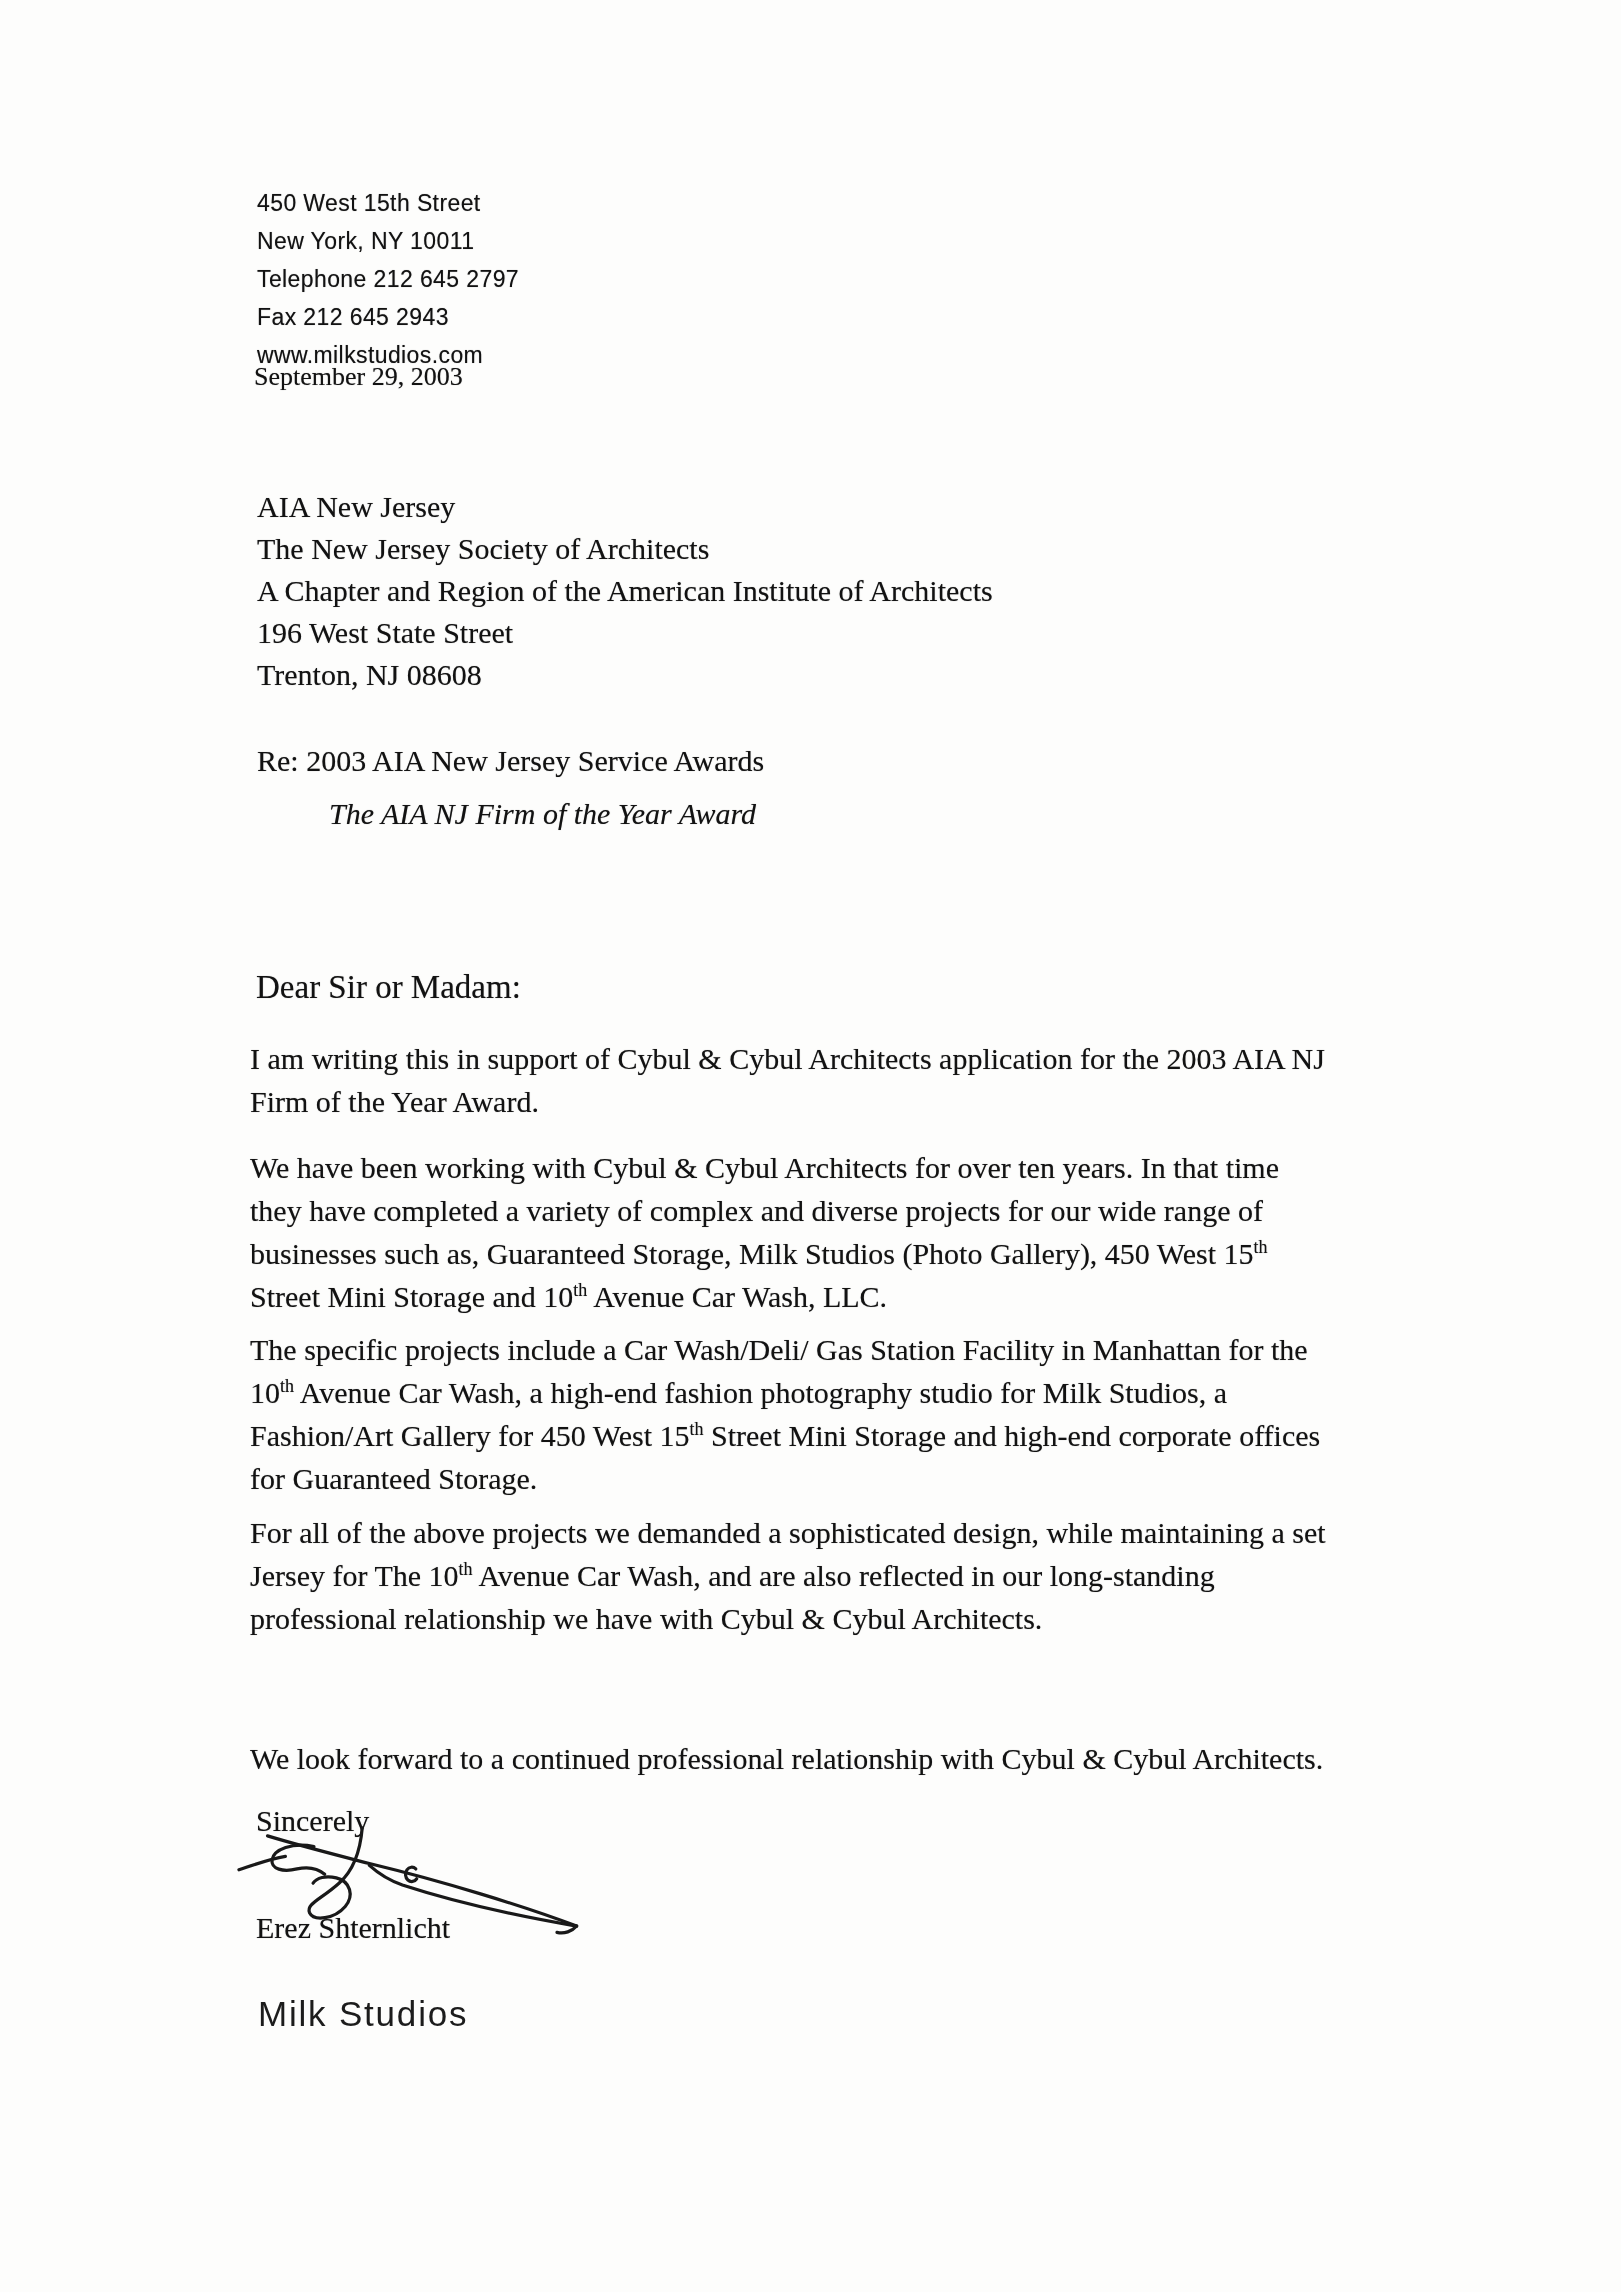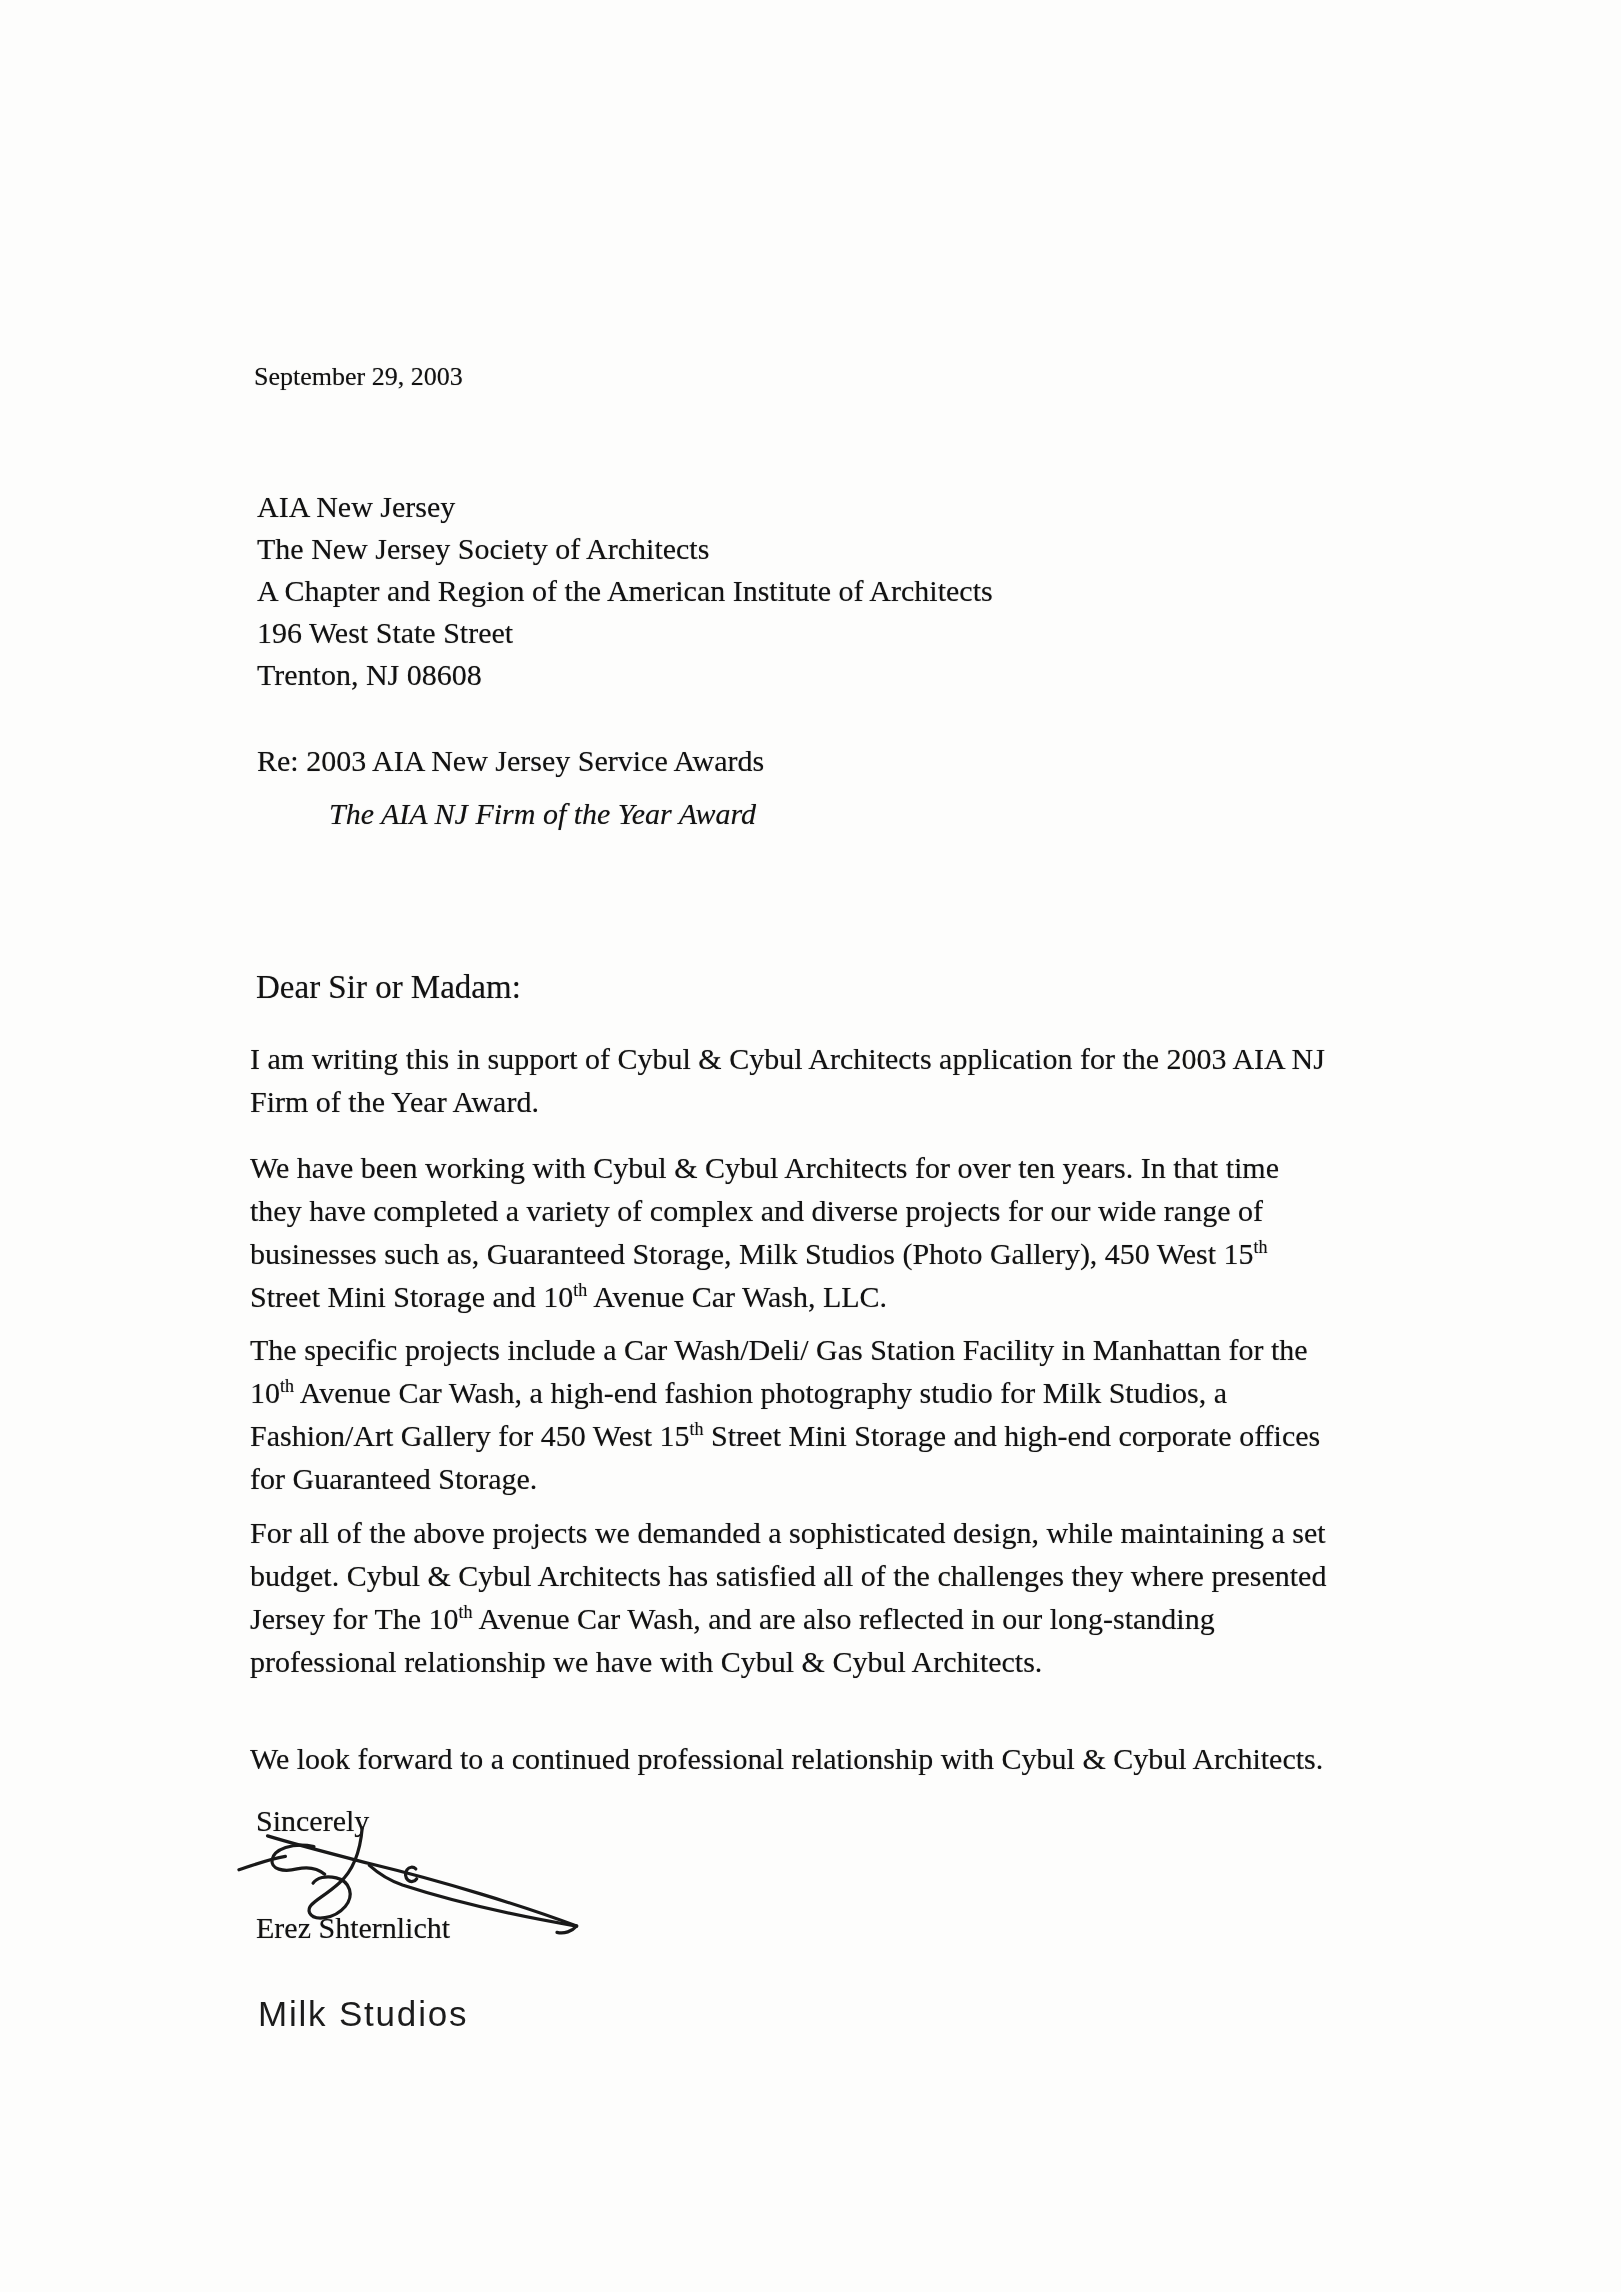--- a/index.html
+++ b/index.html
@@ -95,20 +95,27 @@
     letter-spacing: 1.8px;
     color: #1c1c1c;
     white-space: nowrap;
   }
 </style>
 </head>
 <body>
 
 <div class="page">
 
+  <div class="abs letterhead ink">
+    <div>450 West 15th Street</div>
+    <div>New York, NY 10011</div>
+    <div>Telephone 212 645 2797</div>
+    <div>Fax 212 645 2943</div>
+    <div>www.milkstudios.com</div>
+  </div>
 
   <div class="abs date ink">September 29, 2003</div>
 
   <div class="abs recipient ink">
     <div>AIA New Jersey</div>
     <div>The New Jersey Society of Architects</div>
     <div>A Chapter and Region of the American Institute of Architects</div>
     <div>196 West State Street</div>
     <div>Trenton, NJ 08608</div>
   </div>
@@ -134,21 +141,20 @@
 
   <div class="abs para p3 ink">
     <div>The specific projects include a Car Wash/Deli/ Gas Station Facility in Manhattan for the</div>
     <div>10<sup>th</sup> Avenue Car Wash, a high-end fashion photography studio for Milk Studios, a</div>
     <div>Fashion/Art Gallery for 450 West 15<sup>th</sup> Street Mini Storage and high-end corporate offices</div>
     <div>for Guaranteed Storage.</div>
   </div>
 
   <div class="abs para p4 ink">
     <div>For all of the above projects we demanded a sophisticated design, while maintaining a set</div>
-    <div>budget. Cybul &amp; Cybul Architects has satisfied all of the challenges they where presented</div>
     <div>Jersey for The 10<sup>th</sup> Avenue Car Wash, and are also reflected in our long-standing</div>
     <div>professional relationship we have with Cybul &amp; Cybul Architects.</div>
   </div>
 
   <div class="abs para p5 ink">
     <div>We look forward to a continued professional relationship with Cybul &amp; Cybul Architects.</div>
   </div>
 
   <div class="abs valediction ink">Sincerely</div>
 

